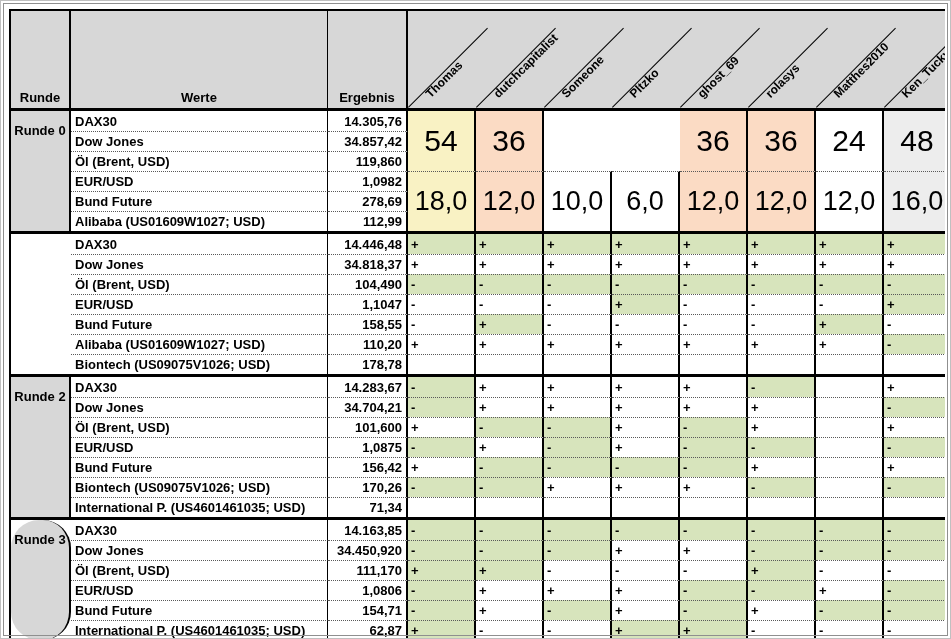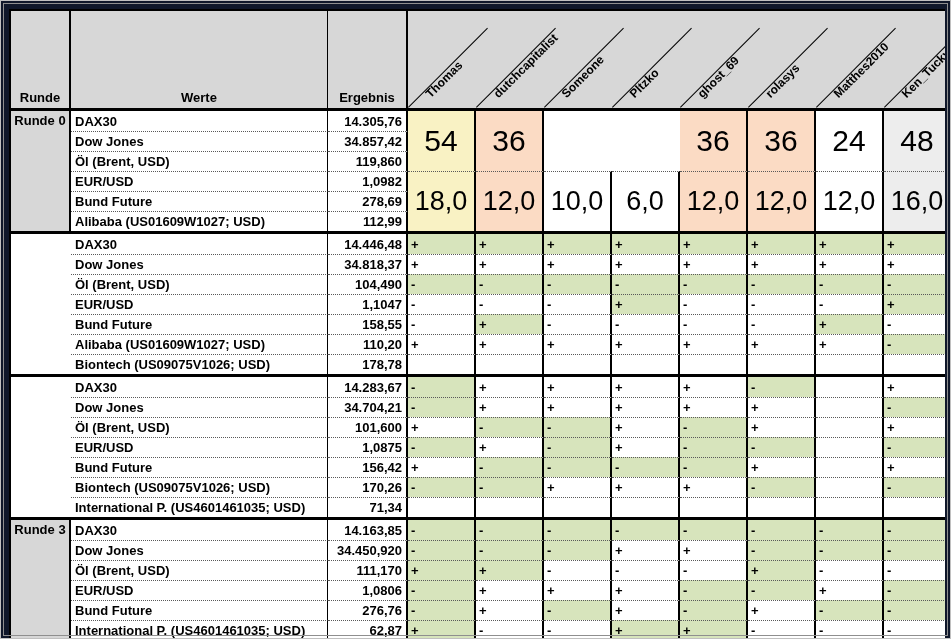--- a/index.html
+++ b/index.html
@@ -1,36 +1,36 @@
 <!DOCTYPE html>
 <html><head>
 <meta charset="utf-8">
 <style>
   html,body{margin:0;padding:0;background:#e9e9e9;font-family:"Liberation Sans",sans-serif;}
-  .screen{position:relative;width:951px;height:639px;background:#0f172a;box-sizing:border-box;
+  .screen{position:relative;width:951px;height:639px;background:#ffffff;box-sizing:border-box;
           border:1px solid #c0c0c0;overflow:hidden;}
   .frame-line{position:absolute;inset:2px;border:1px solid #8f8f8f;pointer-events:none;z-index:40;}
   .table-wrap{position:absolute;left:8px;top:8px;width:936px;height:629px;overflow:hidden;}
   .grid{display:grid;position:absolute;left:0;top:0;
         grid-template-columns:60px 257px 80px repeat(8,68px);
         grid-template-rows:97px 3px repeat(6,20px) 3px repeat(7,20px) 3px repeat(7,20px) 3px repeat(6,20px);
         border-top:2px solid #000;border-left:2px solid #000;background:#fff;}
   .cell{box-sizing:border-box;display:flex;align-items:center;overflow:hidden;font-size:13px;color:#000;}
   .sep{grid-column:1 / -1;background:#000;}
   .h-cell{background:#d7d7d7;font-weight:bold;align-items:flex-end;justify-content:center;padding-bottom:3px;}
   .h-runde{border-right:2px solid #000;}
   .h-werte{border-right:1px solid #000;}
   .h-erg{border-right:2px solid #000;}
   .h-players{position:relative;background:#d7d7d7;overflow:hidden;box-sizing:border-box;}
   .pname{position:absolute;bottom:8px;font-weight:bold;font-size:12px;white-space:nowrap;
          transform:rotate(-45deg);transform-origin:0 100%;line-height:1;z-index:6;}
   .diag{position:absolute;bottom:0;width:112px;height:0;border-top:1px solid #000;
         transform:rotate(-45deg);transform-origin:0 0;z-index:5;}
   .c-runde{border-right:2px solid #000;background:#d7d7d7;font-weight:bold;
-           align-items:flex-start;justify-content:center;padding-top:2px;}
+           align-items:flex-start;justify-content:center;padding-top:12px;}
   .c-werte{border-right:1px solid #000;font-weight:bold;padding-left:4px;background:#fff;}
   .c-erg{border-right:2px solid #000;font-weight:bold;justify-content:flex-end;padding-right:4px;background:#fff;}
   .c-mark{border-right:2px solid #000;font-weight:bold;padding-left:3px;background:#fff;}
   .score{border-right:2px solid #000;justify-content:center;font-weight:400;}
   .score.top{font-size:30px;}
   .score.bot{font-size:27px;}
   .hl{background:#d7e4bc;}
   .dotted{border-top:1px dotted #595959;}
   .bend{border-bottom:1px dotted #595959;}
   .bg-yellow{background:#f9f2c4;}
@@ -158,20 +158,21 @@
         <div class="cell c-erg dotted" style="grid-area: 16 / 3;">178,78</div>
         <div class="cell c-mark dotted" style="grid-area: 16 / 4;"></div>
         <div class="cell c-mark dotted" style="grid-area: 16 / 5;"></div>
         <div class="cell c-mark dotted" style="grid-area: 16 / 6;"></div>
         <div class="cell c-mark dotted" style="grid-area: 16 / 7;"></div>
         <div class="cell c-mark dotted" style="grid-area: 16 / 8;"></div>
         <div class="cell c-mark dotted" style="grid-area: 16 / 9;"></div>
         <div class="cell c-mark dotted" style="grid-area: 16 / 10;"></div>
         <div class="cell c-mark dotted" style="grid-area: 16 / 11;"></div>
         <div class="cell sep" style="grid-area: 17 / 1 / auto / -1;"></div>
+        <div class="cell c-runde" style="grid-area: 18 / 1 / span 7;">Runde 2</div>
         <div class="cell c-werte" style="grid-area: 18 / 2;">DAX30</div>
         <div class="cell c-erg" style="grid-area: 18 / 3;">14.283,67</div>
         <div class="cell c-mark hl" style="grid-area: 18 / 4;">-</div>
         <div class="cell c-mark" style="grid-area: 18 / 5;">+</div>
         <div class="cell c-mark" style="grid-area: 18 / 6;">+</div>
         <div class="cell c-mark" style="grid-area: 18 / 7;">+</div>
         <div class="cell c-mark" style="grid-area: 18 / 8;">+</div>
         <div class="cell c-mark hl" style="grid-area: 18 / 9;">-</div>
         <div class="cell c-mark" style="grid-area: 18 / 10;"></div>
         <div class="cell c-mark" style="grid-area: 18 / 11;">+</div>
@@ -229,21 +230,21 @@
         <div class="cell c-erg dotted" style="grid-area: 24 / 3;">71,34</div>
         <div class="cell c-mark dotted" style="grid-area: 24 / 4;"></div>
         <div class="cell c-mark dotted" style="grid-area: 24 / 5;"></div>
         <div class="cell c-mark dotted" style="grid-area: 24 / 6;"></div>
         <div class="cell c-mark dotted" style="grid-area: 24 / 7;"></div>
         <div class="cell c-mark dotted" style="grid-area: 24 / 8;"></div>
         <div class="cell c-mark dotted" style="grid-area: 24 / 9;"></div>
         <div class="cell c-mark dotted" style="grid-area: 24 / 10;"></div>
         <div class="cell c-mark dotted" style="grid-area: 24 / 11;"></div>
         <div class="cell sep" style="grid-area: 25 / 1 / auto / -1;"></div>
-        <div class="cell c-runde" style="grid-area: 26 / 1 / span 6;">Runde 3</div>
+        <div class="cell c-runde" style="grid-area: 26 / 1 / span 6; border-radius: 28px;">Runde 3</div>
         <div class="cell c-werte" style="grid-area: 26 / 2;">DAX30</div>
         <div class="cell c-erg" style="grid-area: 26 / 3;">14.163,85</div>
         <div class="cell c-mark hl" style="grid-area: 26 / 4;">-</div>
         <div class="cell c-mark hl" style="grid-area: 26 / 5;">-</div>
         <div class="cell c-mark hl" style="grid-area: 26 / 6;">-</div>
         <div class="cell c-mark hl" style="grid-area: 26 / 7;">-</div>
         <div class="cell c-mark hl" style="grid-area: 26 / 8;">-</div>
         <div class="cell c-mark hl" style="grid-area: 26 / 9;">-</div>
         <div class="cell c-mark hl" style="grid-area: 26 / 10;">-</div>
         <div class="cell c-mark hl" style="grid-area: 26 / 11;">-</div>
@@ -271,21 +272,21 @@
         <div class="cell c-erg dotted" style="grid-area: 29 / 3;">1,0806</div>
         <div class="cell c-mark hl dotted" style="grid-area: 29 / 4;">-</div>
         <div class="cell c-mark dotted" style="grid-area: 29 / 5;">+</div>
         <div class="cell c-mark dotted" style="grid-area: 29 / 6;">+</div>
         <div class="cell c-mark dotted" style="grid-area: 29 / 7;">+</div>
         <div class="cell c-mark hl dotted" style="grid-area: 29 / 8;">-</div>
         <div class="cell c-mark hl dotted" style="grid-area: 29 / 9;">-</div>
         <div class="cell c-mark dotted" style="grid-area: 29 / 10;">+</div>
         <div class="cell c-mark hl dotted" style="grid-area: 29 / 11;">-</div>
         <div class="cell c-werte dotted" style="grid-area: 30 / 2;">Bund Future</div>
-        <div class="cell c-erg dotted" style="grid-area: 30 / 3;">276,76</div>
+        <div class="cell c-erg dotted" style="grid-area: 30 / 3;">154,71</div>
         <div class="cell c-mark hl dotted" style="grid-area: 30 / 4;">-</div>
         <div class="cell c-mark dotted" style="grid-area: 30 / 5;">+</div>
         <div class="cell c-mark hl dotted" style="grid-area: 30 / 6;">-</div>
         <div class="cell c-mark dotted" style="grid-area: 30 / 7;">+</div>
         <div class="cell c-mark hl dotted" style="grid-area: 30 / 8;">-</div>
         <div class="cell c-mark dotted" style="grid-area: 30 / 9;">+</div>
         <div class="cell c-mark hl dotted" style="grid-area: 30 / 10;">-</div>
         <div class="cell c-mark hl dotted" style="grid-area: 30 / 11;">-</div>
         <div class="cell c-werte dotted bend" style="grid-area: 31 / 2;">International P. (US4601461035; USD)</div>
         <div class="cell c-erg dotted bend" style="grid-area: 31 / 3;">62,87</div>

